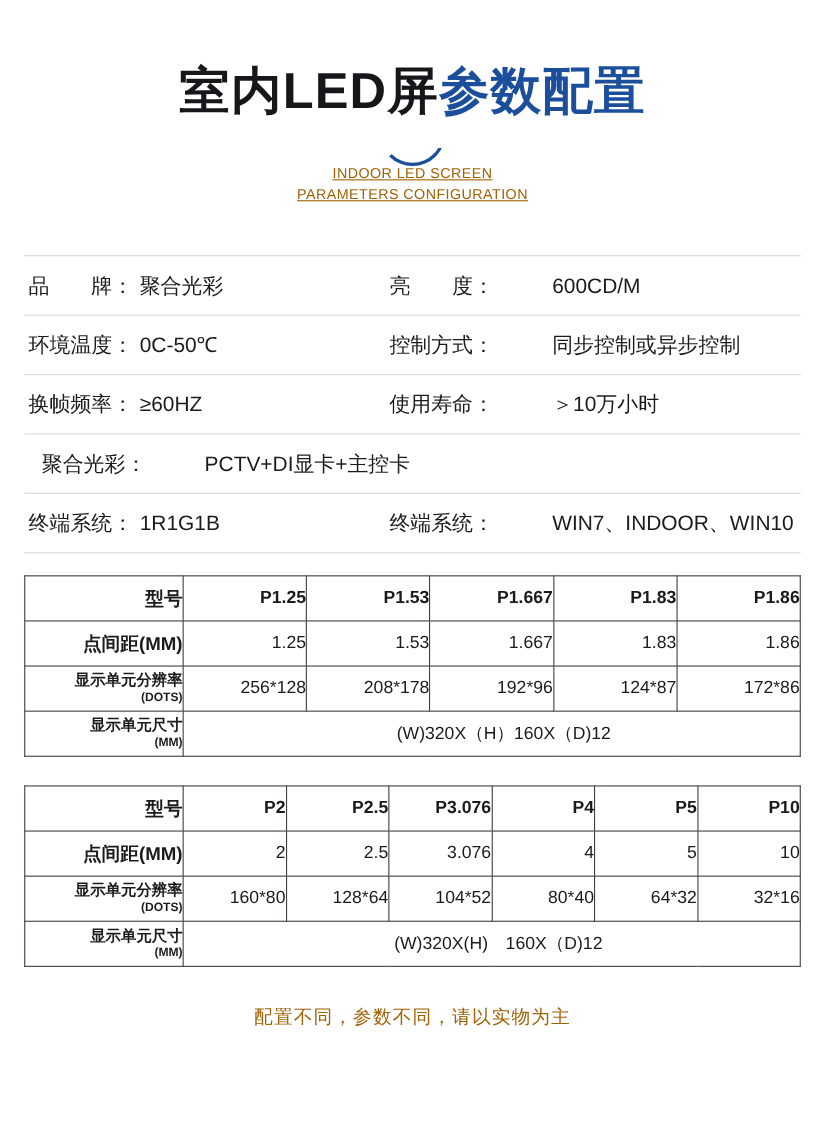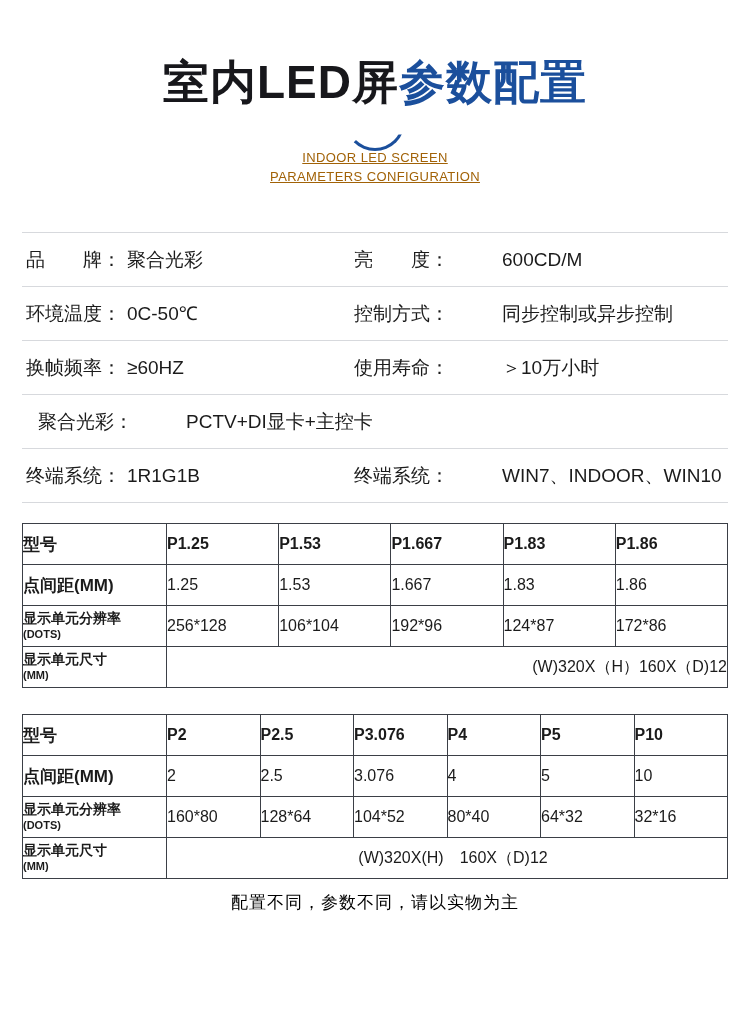--- a/index.html
+++ b/index.html
@@ -95,21 +95,21 @@
   
   .ptable {
     margin: 0 22px;
     border: 1px solid #3b3f46;
     border-collapse: collapse;
     width: calc(100% - 44px);
     table-layout: fixed;
   }
   .ptable td {
     border: 1px solid #3b3f46;
-    text-align: left;
+    text-align: right;
     vertical-align: middle;
     font-size: 16px;
     color: #1b1b1b;
     padding: 0;
     height: 36px;
   }
   .ptable td.hdr {
     font-size: 16px;
     font-weight: bold;
   }
@@ -125,35 +125,35 @@
     width: 144px;
   }
   .rowhead-small .sub {
     font-size: 11px;
     font-weight: bold;
     display: block;
   }
   .ptable tr.tall td { height: 40px; }
   .ptable td.size-value {
     font-size: 16px;
-    text-align: right;
+    text-align: center;
     padding-left: 22px;
   }
   .ptable td.size-value.center {
     text-align: center;
     padding-left: 12px;
   }
   .table-gap { height: 26px; }
   .table-top-gap { height: 20px; }
 
   .footnote {
-    margin-top: 12px;
+    margin-top: 34px;
     text-align: center;
     font-size: 17px;
-    color: #000000;
+    color: #a16207;
     letter-spacing: 1px;
     font-family: Liberation Mono, monospace;
   }
 </style>
 </head>
 <body>
 
 <div class="page">
 
   <div class="header">
@@ -251,21 +251,21 @@
         <td>1.667</td>
         <td>1.83</td>
         <td>1.86</td>
       </tr>
       <tr class="tall">
         <td class="rowhead-small">
           <span>显示单元分辨率</span>
           <span class="sub">(DOTS)</span>
         </td>
         <td>256*128</td>
-        <td>106*104</td>
+        <td>208*178</td>
         <td>192*96</td>
         <td>124*87</td>
         <td>172*86</td>
       </tr>
       <tr class="tall">
         <td class="rowhead-small">
           <span>显示单元尺寸</span>
           <span class="sub">(MM)</span>
         </td>
         <td class="size-value" colspan="5">(W)320X（H）160X（D)12</td>

